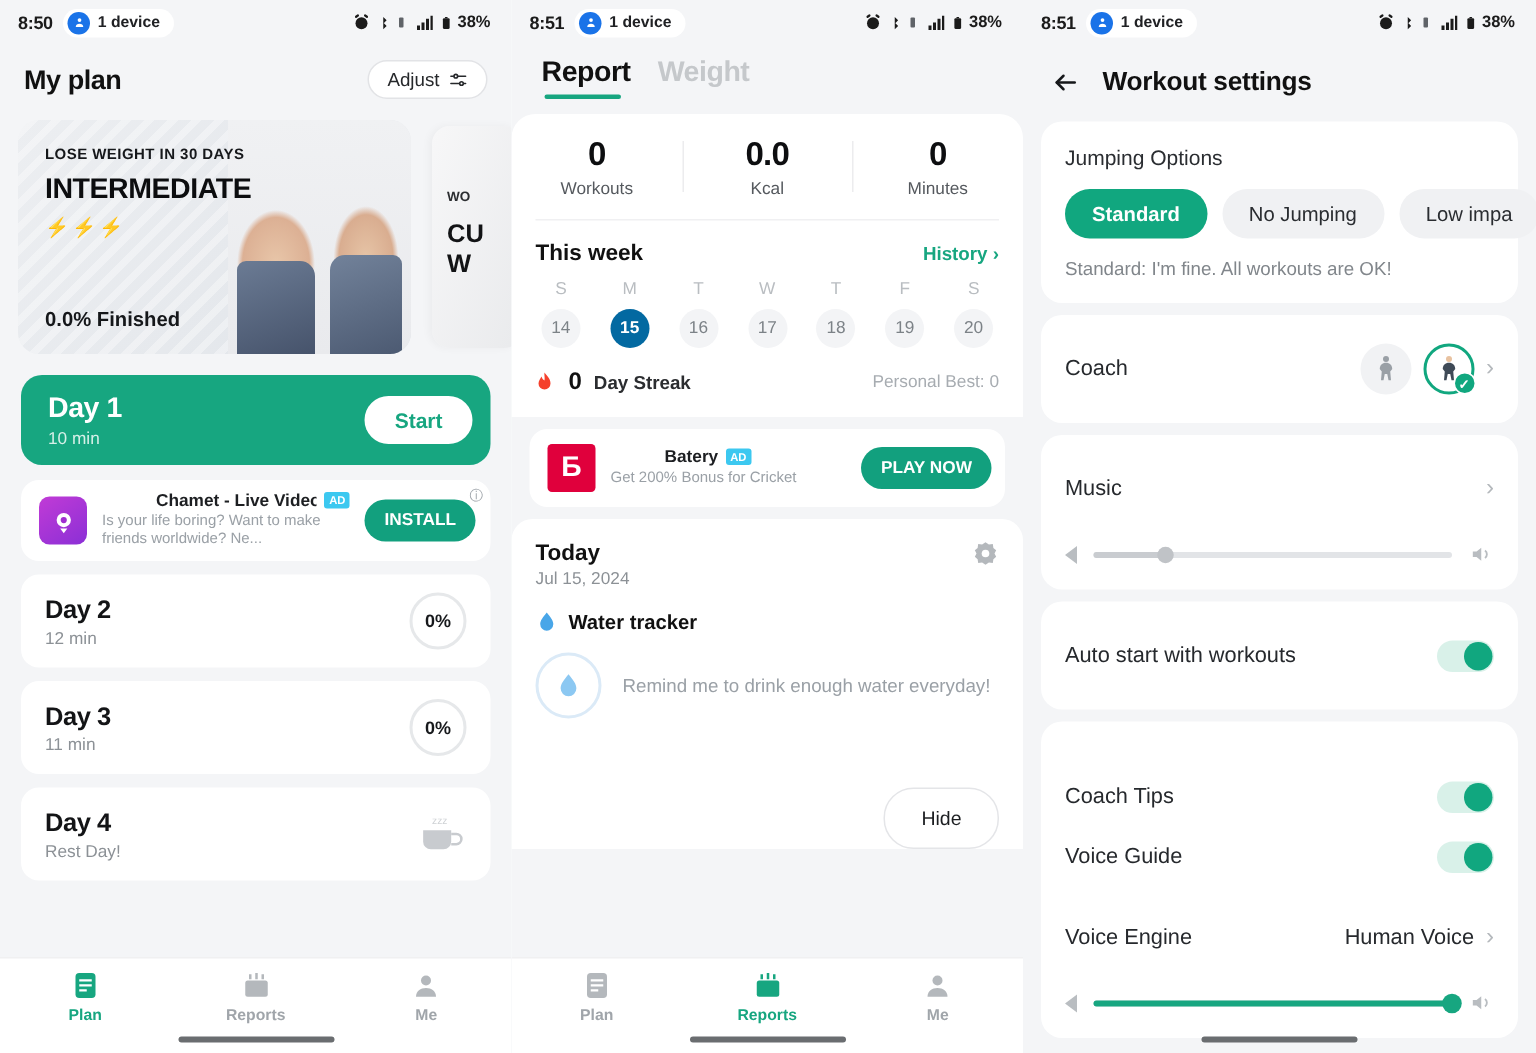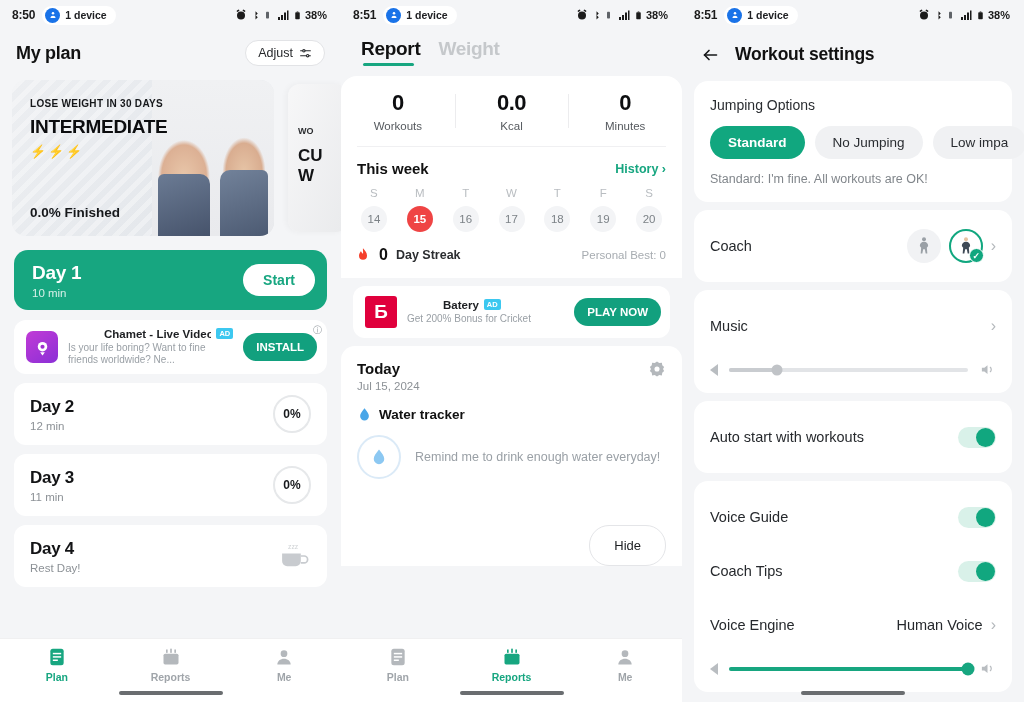--- a/index.html
+++ b/index.html
@@ -165,21 +165,21 @@
   .wk-title { font-size: 15px; font-weight: 800; color: #111; }
   .wk-hist { font-size: 12.5px; color: #17a680; font-weight: 600; cursor: pointer; }
   .wk-days { display: flex; padding: 10px 10px 0 10px; }
   .wk-day { flex: 1; display: flex; flex-direction: column; align-items: center; gap: 7px; cursor: pointer; }
   .wk-dow { font-size: 11.5px; color: #b9bdc1; }
   .wk-num {
     width: 26px; height: 26px; border-radius: 50%; background: #f3f4f6;
     display: flex; align-items: center; justify-content: center;
     font-size: 11.5px; color: #7c8287;
   }
-  .wk-day.today .wk-num { background: #ef4444; color: #fff; font-weight: 700; }
+  .wk-day.today .wk-num { background: #0369a1; color: #fff; font-weight: 700; }
   .streak { display: flex; align-items: center; justify-content: space-between; padding: 14px 16px 14px 14px; }
   .streak-l { display: flex; align-items: center; gap: 8px; }
   .streak-n { font-size: 16px; font-weight: 800; color: #111; }
   .streak-t { font-size: 12.5px; color: #2b2d30; font-weight: 600; }
   .streak-pb { font-size: 11.5px; color: #a7acb1; }
 
   .p2-gap { height: 8px; background: #f4f5f7; }
   .ad2 {
     background: #fff; border-radius: 12px; margin: 0 12px; height: 52px;
     display: flex; align-items: center; gap: 10px; padding: 0 9px 0 12px;
@@ -356,21 +356,21 @@
             <circle cx="12" cy="11" r="6"></circle>
             <circle cx="12" cy="11" r="2.6" fill="#a02fd0"></circle>
             <path d="M9 18h6l-3 4z"></path>
           </svg>
       </div>
       <div class="ad-txt">
         <div class="ad-title-row">
           <span class="ad-title">Chamet - Live Video...</span>
           <span class="ad-badge">AD</span>
         </div>
-        <div class="ad-desc">Is your life boring? Want to fine friends worldwide? Ne...</div>
+        <div class="ad-desc">Is your life boring? Want to make friends worldwide? Ne...</div>
       </div>
       <button class="ad-cta">INSTALL</button>
       <span class="ad-info">ⓘ</span>
     </div>
 
     <div class="day-row">
       <div>
         <div class="dr-name">Day 2</div>
         <div class="dr-sub">12 min</div>
       </div>
@@ -717,26 +717,26 @@
     </div>
 
     <div class="card3">
       <div class="row3">
         <div class="row3-l">Auto start with workouts</div>
         <div class="sw"></div>
       </div>
     </div>
 
     <div class="card3">
+      <div class="row3" style="margin-top:14px">
+        <div class="row3-l">Coach Tips</div>
+        <div class="sw"></div>
+      </div>
       <div class="row3">
         <div class="row3-l">Voice Guide</div>
-        <div class="sw"></div>
-      </div>
-      <div class="row3" style="margin-top:14px">
-        <div class="row3-l">Coach Tips</div>
         <div class="sw"></div>
       </div>
       <div class="row3" style="margin-top:14px">
         <div class="row3-l">Voice Engine</div>
         <div class="row3-r">
           <span class="row3-l">Human Voice</span>
           <span class="chev">›</span>
         </div>
       </div>
       <div class="slider-row">

